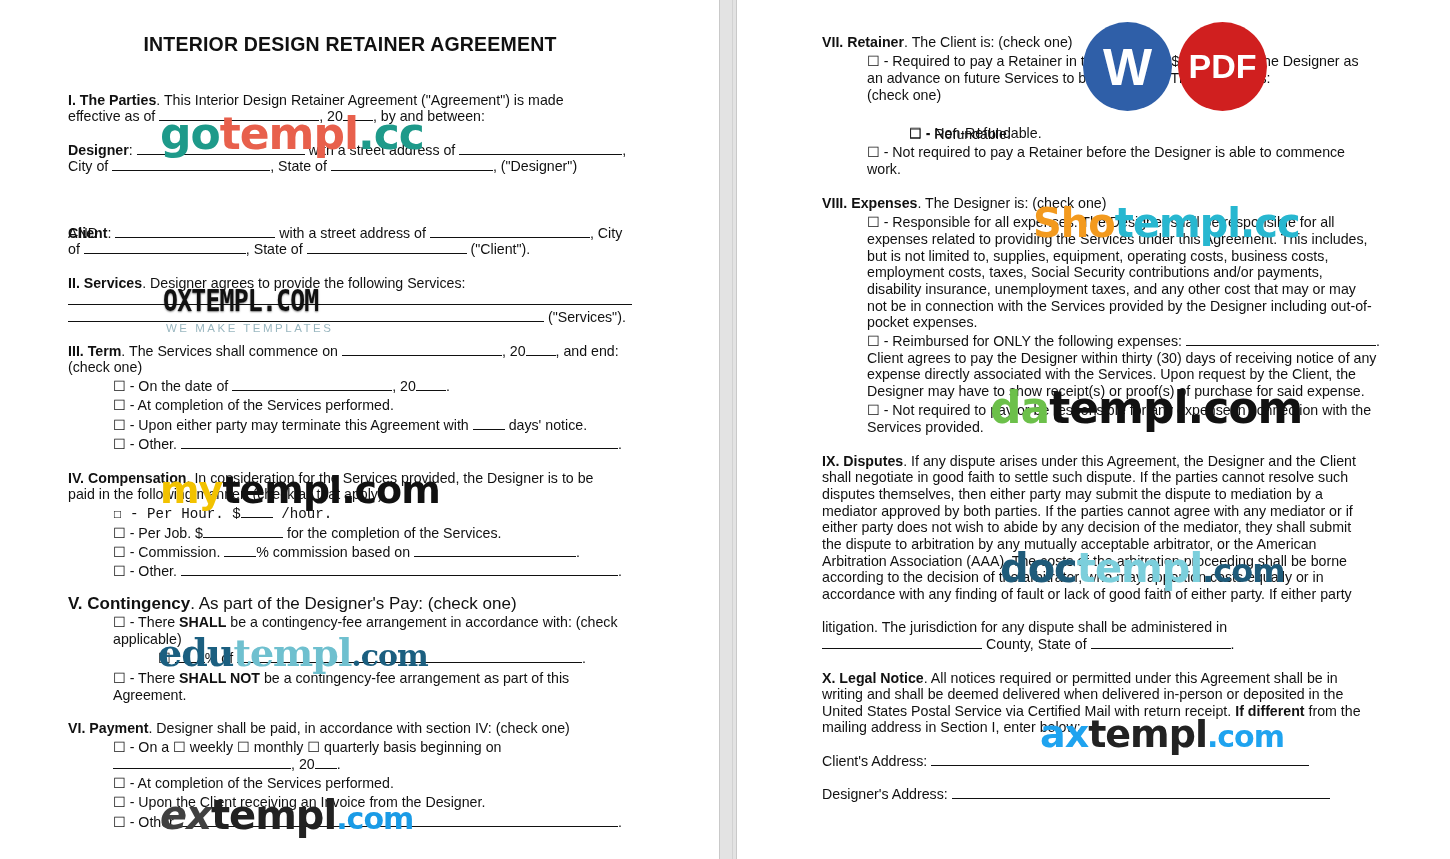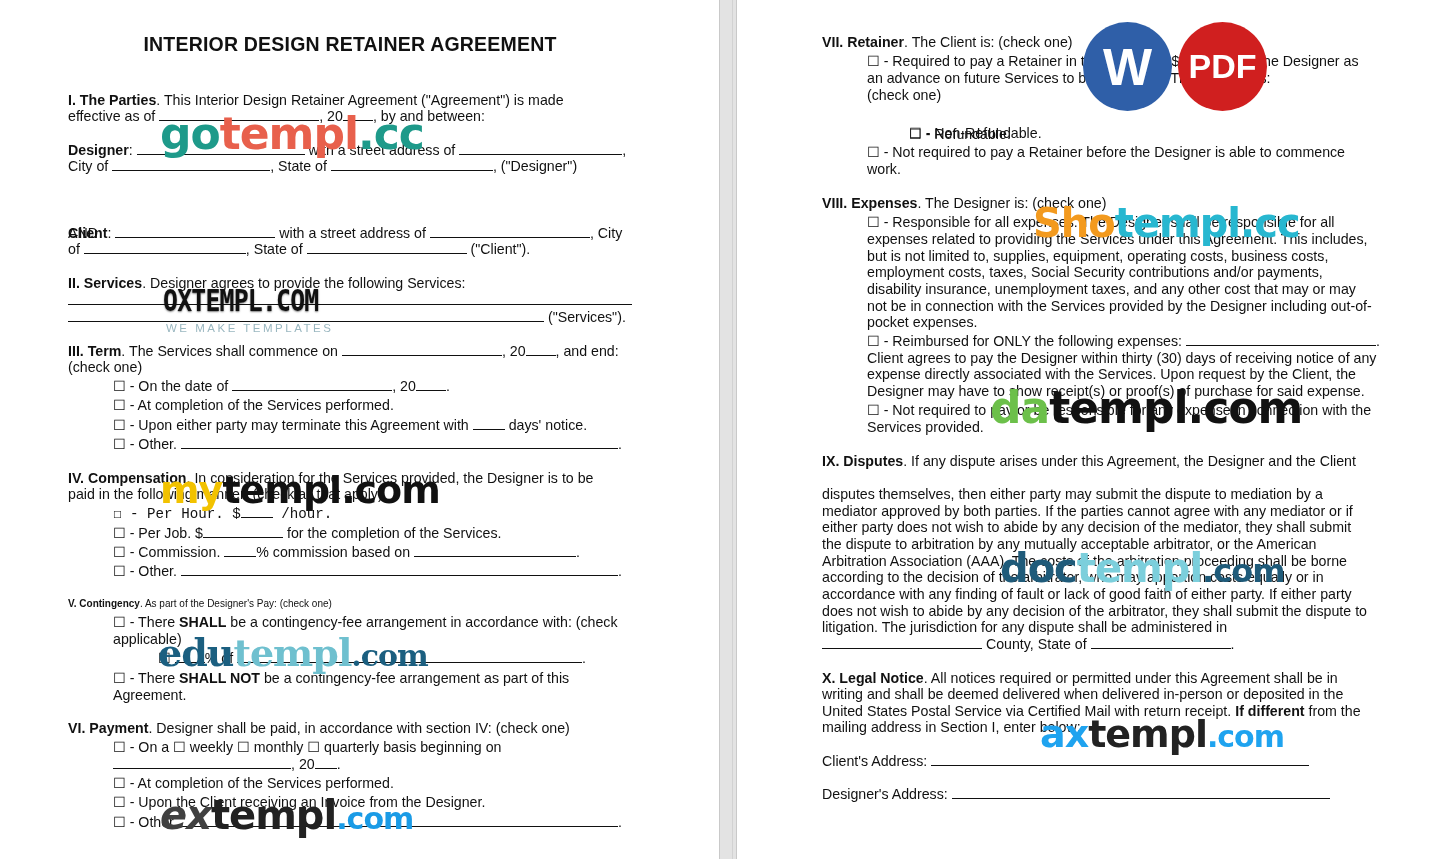--- a/index.html
+++ b/index.html
@@ -146,21 +146,21 @@
   <div class="line" style="left:113px;top:544px;">
     <span>☐</span><span> - Commission.</span>
     <span class="ul" style="width:32px"></span><span>% commission based on</span>
     <span class="ul" style="width:162px"></span><span>.</span>
   </div>
   <div class="line" style="left:113px;top:563px;">
     <span>☐</span><span> - Other.</span>
     <span class="ul" style="width:437px"></span><span>.</span>
   </div>
 
-  <div class="line" style="left:68px;top:596px;font-size:10px;">
+  <div class="line" style="left:68px;top:596px;font-size:17px;">
     <b>V. Contingency</b><span>. As part of the Designer's Pay: (check one)</span>
   </div>
   <div class="line" style="left:113px;top:614px;">
     <span>☐</span><span> - There </span><b>SHALL</b><span> be a contingency-fee arrangement in accordance with: (check</span>
   </div>
   <div class="line" style="left:113px;top:631px;">applicable)</div>
   <div class="line" style="left:158px;top:650px;">
     <span>☐</span>
     <span class="ul" style="width:30px"></span><span>% of</span>
     <span class="ul" style="width:345px"></span><span>.</span>
@@ -234,28 +234,28 @@
   <div class="line" style="left:130px;top:366px;">expense directly associated with the Services. Upon request by the Client, the</div>
   <div class="line" style="left:130px;top:383px;">Designer may have to show receipt(s) or proof(s) of purchase for said expense.</div>
   <div class="line" style="left:130px;top:402px;">
     <span>☐</span><span> - Not required to pay or be responsible for any expense in connection with the</span>
   </div>
   <div class="line" style="left:130px;top:419px;">Services provided.</div>
 
   <div class="line" style="left:85px;top:453px;">
     <b>IX. Disputes</b><span>. If any dispute arises under this Agreement, the Designer and the Client</span>
   </div>
+  <div class="line" style="left:85px;top:469px;">shall negotiate in good faith to settle such dispute. If the parties cannot resolve such</div>
   <div class="line" style="left:85px;top:486px;">disputes themselves, then either party may submit the dispute to mediation by a</div>
   <div class="line" style="left:85px;top:503px;">mediator approved by both parties. If the parties cannot agree with any mediator or if</div>
   <div class="line" style="left:85px;top:519px;">either party does not wish to abide by any decision of the mediator, they shall submit</div>
   <div class="line" style="left:85px;top:536px;">the dispute to arbitration by any mutually acceptable arbitrator, or the American</div>
   <div class="line" style="left:85px;top:553px;">Arbitration Association (AAA). The costs of the arbitration proceeding shall be borne</div>
   <div class="line" style="left:85px;top:569px;">according to the decision of the arbitrator, who may apportion costs equally or in</div>
   <div class="line" style="left:85px;top:586px;">accordance with any finding of fault or lack of good faith of either party. If either party</div>
-  <div class="line" style="left:85px;top:603px;">does not wish to abide by any decision of the arbitrator, they shall submit the dispute to</div>
   <div class="line" style="left:85px;top:619px;">litigation. The jurisdiction for any dispute shall be administered in</div>
   <div class="line" style="left:85px;top:636px;">
     <span class="ul" style="width:160px"></span>
     <span>County, State of</span>
     <span class="ul" style="width:140px"></span><span>.</span>
   </div>
 
   <div class="line" style="left:85px;top:670px;">
     <b>X. Legal Notice</b><span>. All notices required or permitted under this Agreement shall be in</span>
   </div>

